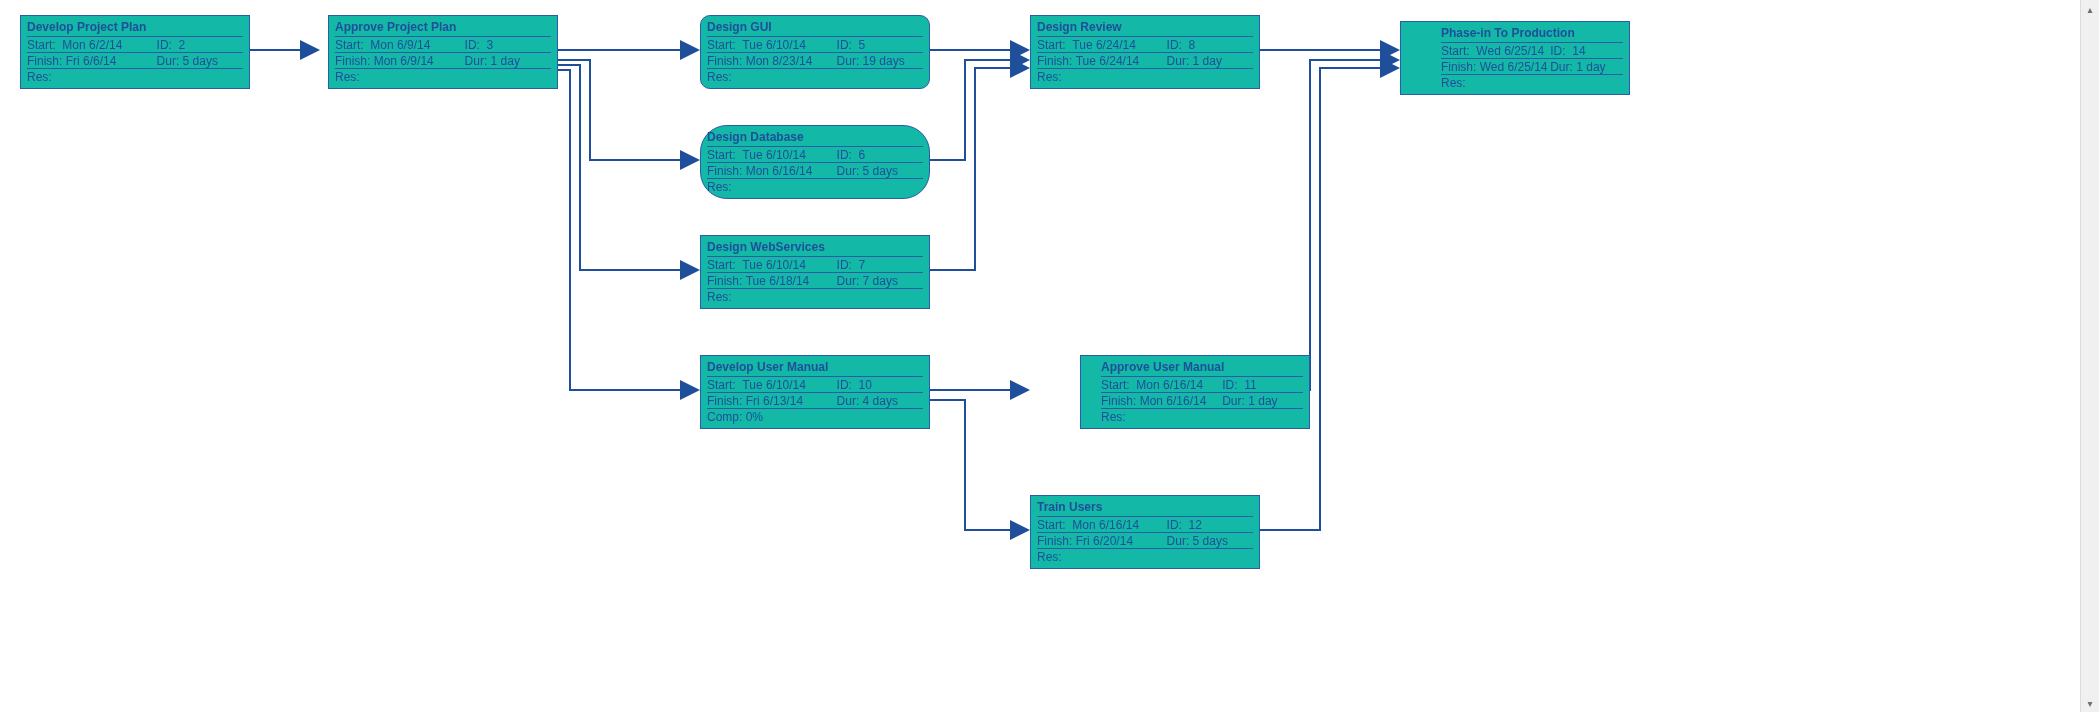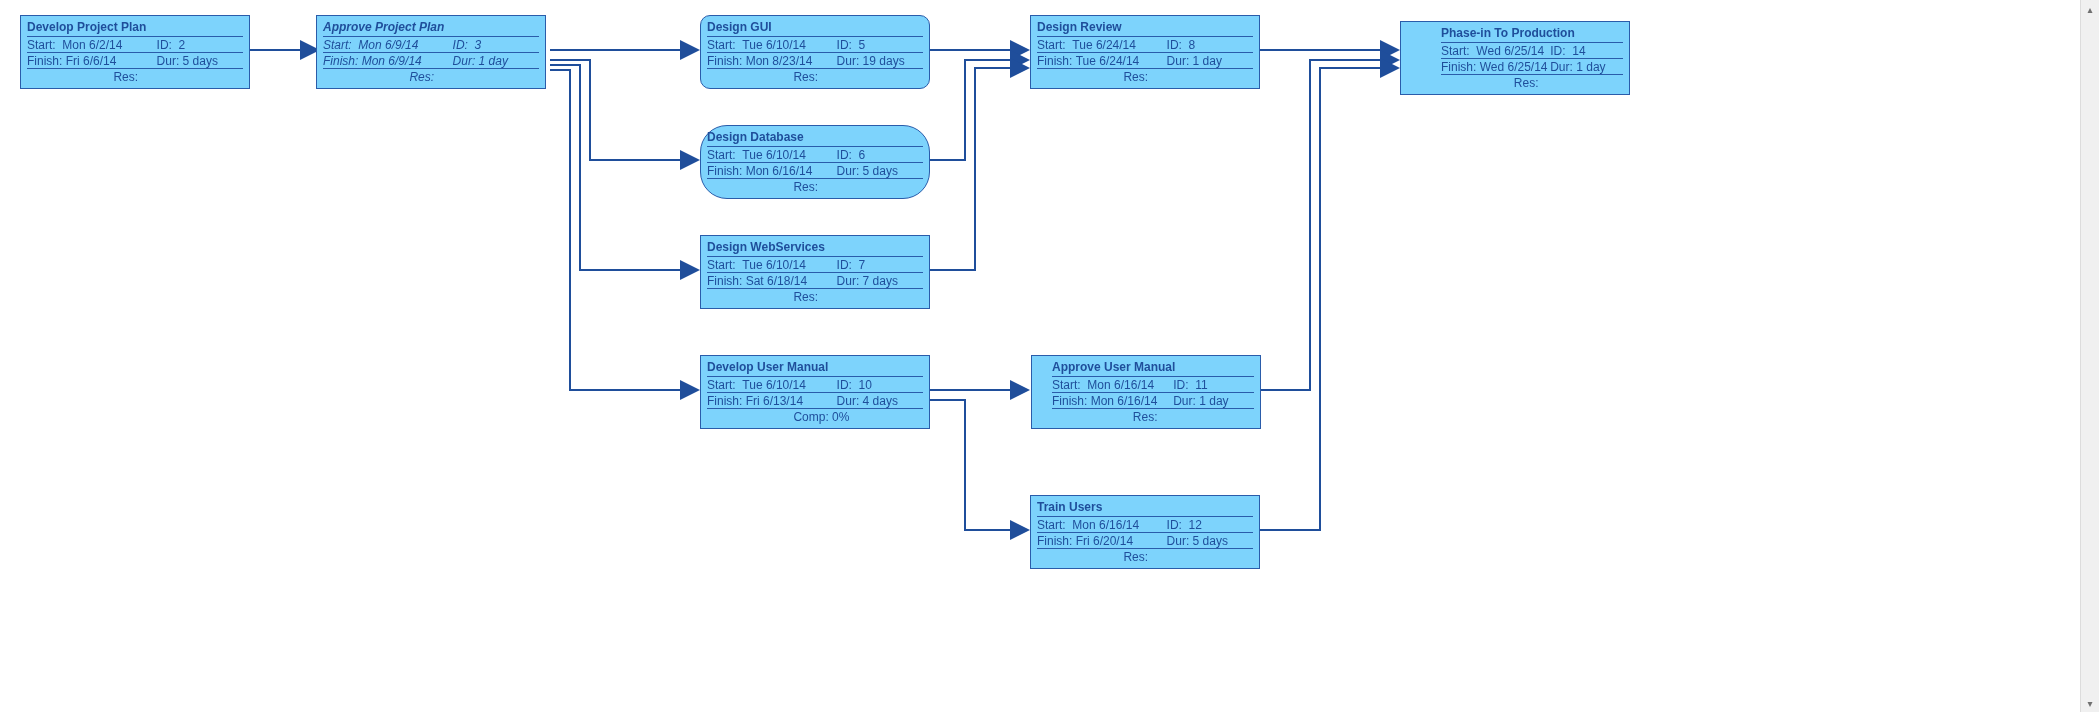--- a/index.html
+++ b/index.html
@@ -44,37 +44,36 @@
     font-size: 10px;
     user-select: none;
   }
   .scrollbar .scroll-up { top: 0; }
   .scrollbar .scroll-down { bottom: 0; }
 
   .node {
     position: absolute;
     width: 230px;
     border: 1px solid #2a5caa;
-    background: #7dd3fc;
+    background: #14b8a6;
     box-sizing: border-box;
     padding: 2px 6px 4px 6px;
   }
   .node .title {
     font-weight: 700;
     color: #1f4e9b;
     padding: 2px 0 2px 0;
     border-bottom: 1px solid #2a5caa;
     white-space: nowrap;
   }
   .node .row {
     display: flex;
     padding-top: 1px;
     border-bottom: 1px solid #2a5caa;
     white-space: nowrap;
-    justify-content: flex-end;
   }
   .node .row:last-child {
     border-bottom: none;
   }
   .node .cell-left {
     flex: 0 0 60%;
     white-space: nowrap;
   }
   .node .cell-right {
     flex: 1;
@@ -137,21 +136,21 @@
       </div>
       <div class="row">
         <div class="cell-left"><span>Finish:</span>&nbsp;<span>Fri 6/6/14</span></div>
         <div class="cell-right"><span>Dur:</span>&nbsp;<span>5 days</span></div>
       </div>
       <div class="row">
         <div class="cell-left"><span>Res:</span>&nbsp;<span></span></div>
       </div>
     </div>
 
-    <div class="node" style="left:316px; top:15px;font-style:italic;">
+    <div class="node" style="left:328px; top:15px;">
       <div class="title">Approve Project Plan</div>
       <div class="row">
         <div class="cell-left"><span>Start:</span>&nbsp;&nbsp;<span>Mon 6/9/14</span></div>
         <div class="cell-right"><span>ID:</span>&nbsp;&nbsp;<span>3</span></div>
       </div>
       <div class="row">
         <div class="cell-left"><span>Finish:</span>&nbsp;<span>Mon 6/9/14</span></div>
         <div class="cell-right"><span>Dur:</span>&nbsp;<span>1 day</span></div>
       </div>
       <div class="row">
@@ -189,21 +188,21 @@
       </div>
     </div>
 
     <div class="node" style="left:700px; top:235px;">
       <div class="title">Design WebServices</div>
       <div class="row">
         <div class="cell-left"><span>Start:</span>&nbsp;&nbsp;<span>Tue 6/10/14</span></div>
         <div class="cell-right"><span>ID:</span>&nbsp;&nbsp;<span>7</span></div>
       </div>
       <div class="row">
-        <div class="cell-left"><span>Finish:</span>&nbsp;<span>Sat 6/18/14</span></div>
+        <div class="cell-left"><span>Finish:</span>&nbsp;<span>Tue 6/18/14</span></div>
         <div class="cell-right"><span>Dur:</span>&nbsp;<span>7 days</span></div>
       </div>
       <div class="row">
         <div class="cell-left"><span>Res:</span>&nbsp;<span></span></div>
       </div>
     </div>
 
     <div class="node" style="left:700px; top:355px;">
       <div class="title">Develop User Manual</div>
       <div class="row">
@@ -227,21 +226,21 @@
       </div>
       <div class="row">
         <div class="cell-left"><span>Finish:</span>&nbsp;<span>Tue 6/24/14</span></div>
         <div class="cell-right"><span>Dur:</span>&nbsp;<span>1 day</span></div>
       </div>
       <div class="row">
         <div class="cell-left"><span>Res:</span>&nbsp;<span></span></div>
       </div>
     </div>
 
-    <div class="node" style="left:1031px; top:355px;padding-left:20px;">
+    <div class="node" style="left:1080px; top:355px;padding-left:20px;">
       <div class="title">Approve User Manual</div>
       <div class="row">
         <div class="cell-left"><span>Start:</span>&nbsp;&nbsp;<span>Mon 6/16/14</span></div>
         <div class="cell-right"><span>ID:</span>&nbsp;&nbsp;<span>11</span></div>
       </div>
       <div class="row">
         <div class="cell-left"><span>Finish:</span>&nbsp;<span>Mon 6/16/14</span></div>
         <div class="cell-right"><span>Dur:</span>&nbsp;<span>1 day</span></div>
       </div>
       <div class="row">

